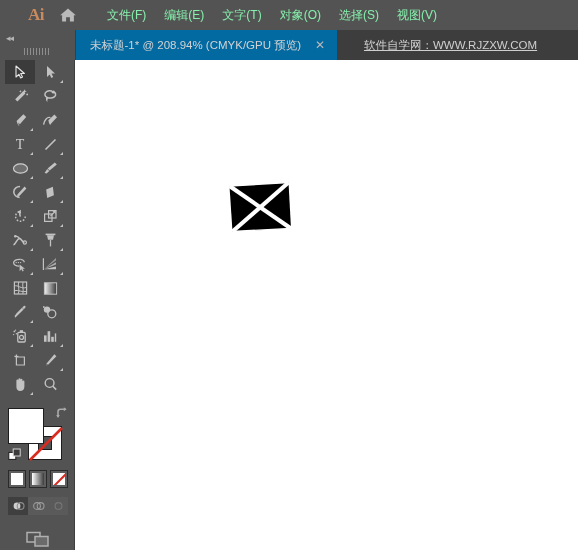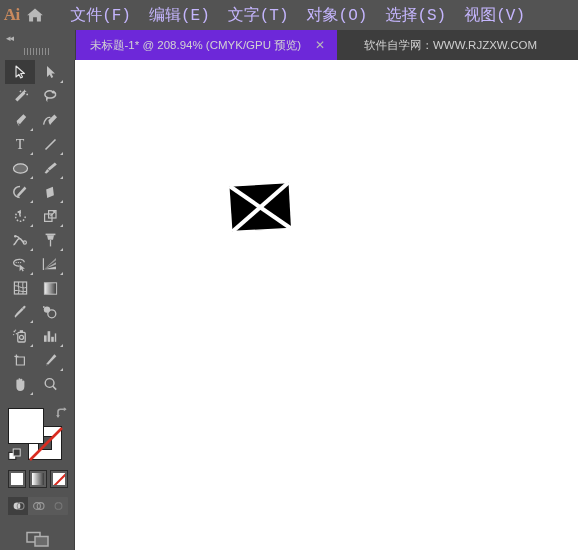--- a/index.html
+++ b/index.html
@@ -7,66 +7,66 @@
     width:578px;height:550px;overflow:hidden;
     background:#535353;
     font-family:"Liberation Sans","DejaVu Sans",sans-serif;
     -webkit-font-smoothing:antialiased;
   }
   #app{position:relative;width:578px;height:550px;}
 
   
   .menubar{
     position:absolute;left:0;top:0;width:534px;height:30px;
-    background:#535353;display:flex;align-items:center;
+    background:#535353;display:flex;align-items:center;padding-left:20px;
   }
   .ai-logo{
     width:32px;height:30px;display:flex;align-items:center;justify-content:center;
     color:#c98a5e;font-size:17px;font-weight:bold;letter-spacing:-0.5px;
     font-family:"Liberation Serif","DejaVu Serif",serif;
   }
   .home-btn{
     width:32px;height:30px;display:flex;align-items:center;justify-content:center;
     cursor:pointer;
   }
   .home-btn svg{display:block;}
   .menu-items{display:flex;align-items:center;margin-left:14px;}
   .menu-item{
-    color:#c4b5fd;font-size:16px;padding:4px 9px;white-space:nowrap;cursor:default;font-family:Liberation Mono, monospace;
+    color:#86efac;font-size:12px;padding:4px 9px;white-space:nowrap;cursor:default;
   }
 
   
   .tabbar{
     position:absolute;left:0;top:30px;width:578px;height:30px;
     background:#3d3d3d;
   }
   .panel-collapse{
     position:absolute;left:0;top:0;width:75px;height:30px;background:#535353;
   }
   .collapse-arrows{
     position:absolute;left:6px;top:4px;color:#b4b4b4;font-size:9px;
     letter-spacing:-1px;line-height:9px;
   }
   .tool-grip{
     position:absolute;left:24px;top:18px;width:26px;height:7px;
     background:repeating-linear-gradient(to right,#8e8e8e 0 1px,transparent 1px 3px);
   }
   .doc-tab{
     position:absolute;left:76px;top:0;height:30px;
-    background:#6d28d9;display:flex;align-items:center;
+    background:#0369a1;display:flex;align-items:center;
     padding:0 8px 0 14px;box-sizing:border-box;
   }
   .doc-tab-title{color:#d2d2d2;font-size:11.5px;white-space:nowrap;}
   .doc-tab-close{
     color:#b9b9b9;font-size:12px;margin-left:14px;margin-right:4px;
     cursor:pointer;line-height:1;
   }
   .watermark{
     position:absolute;left:364px;top:0;height:30px;display:flex;align-items:center;
-    color:#cfcfcf;font-size:11.5px;white-space:nowrap;
+    color:#cfcfcf;font-size:11.5px;white-space:nowrap;text-decoration:underline;
   }
 
   
   .toolbar{
     position:absolute;left:0;top:60px;width:75px;height:490px;
     background:#535353;box-sizing:border-box;
     border-right:1px solid #3f3f3f;
   }
   .tool-grid{position:absolute;left:0;top:0;width:75px;}
   .tool-row{display:flex;width:75px;}

